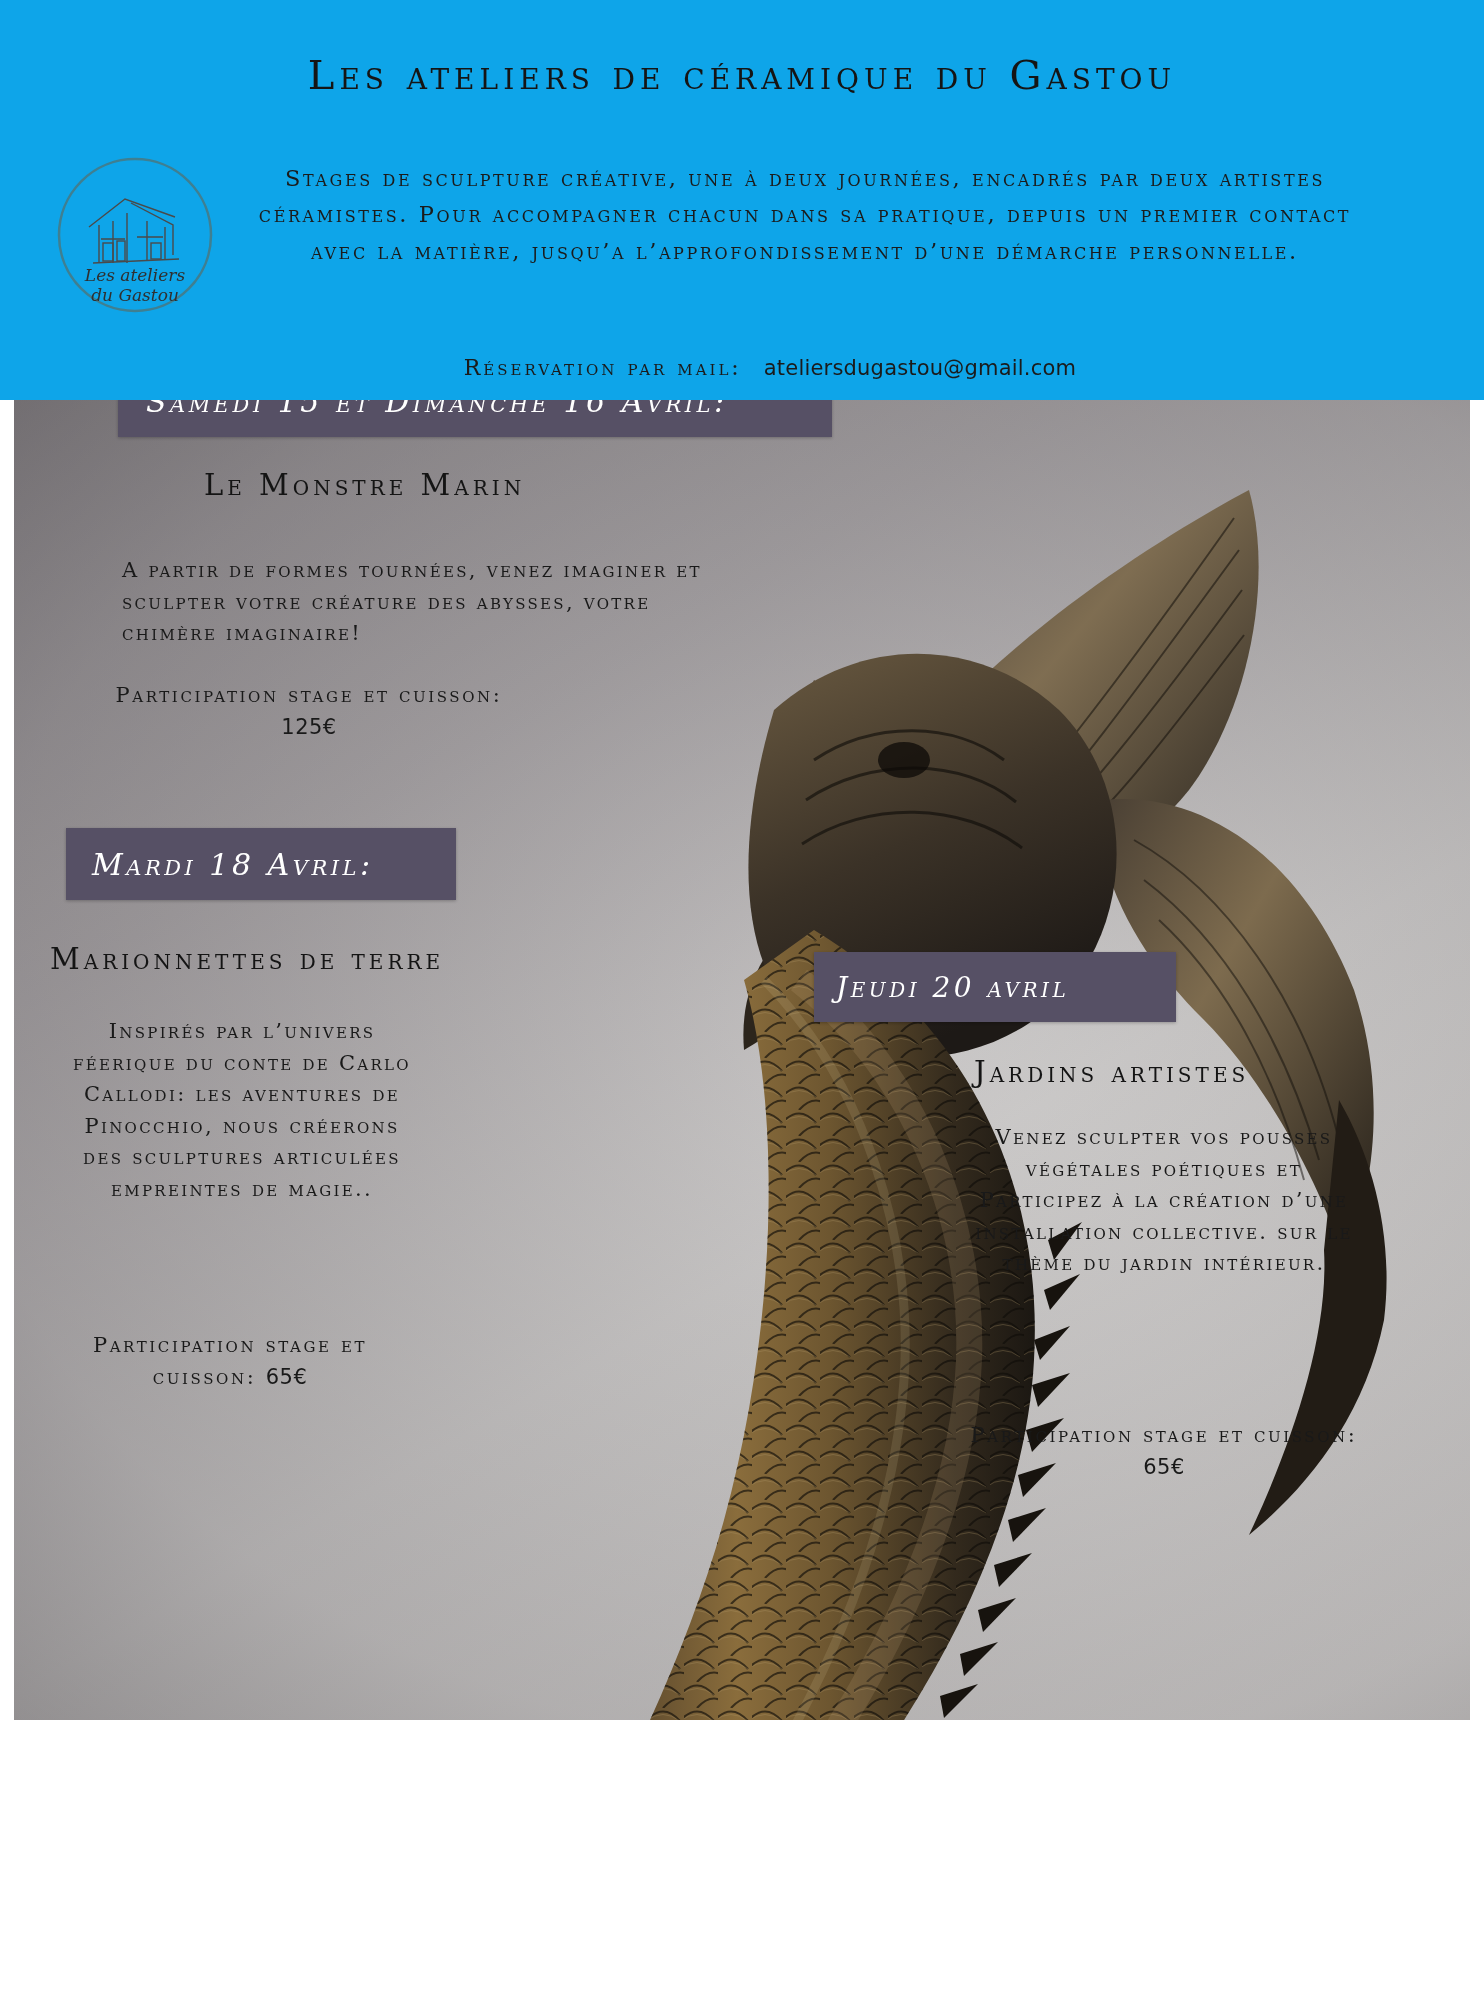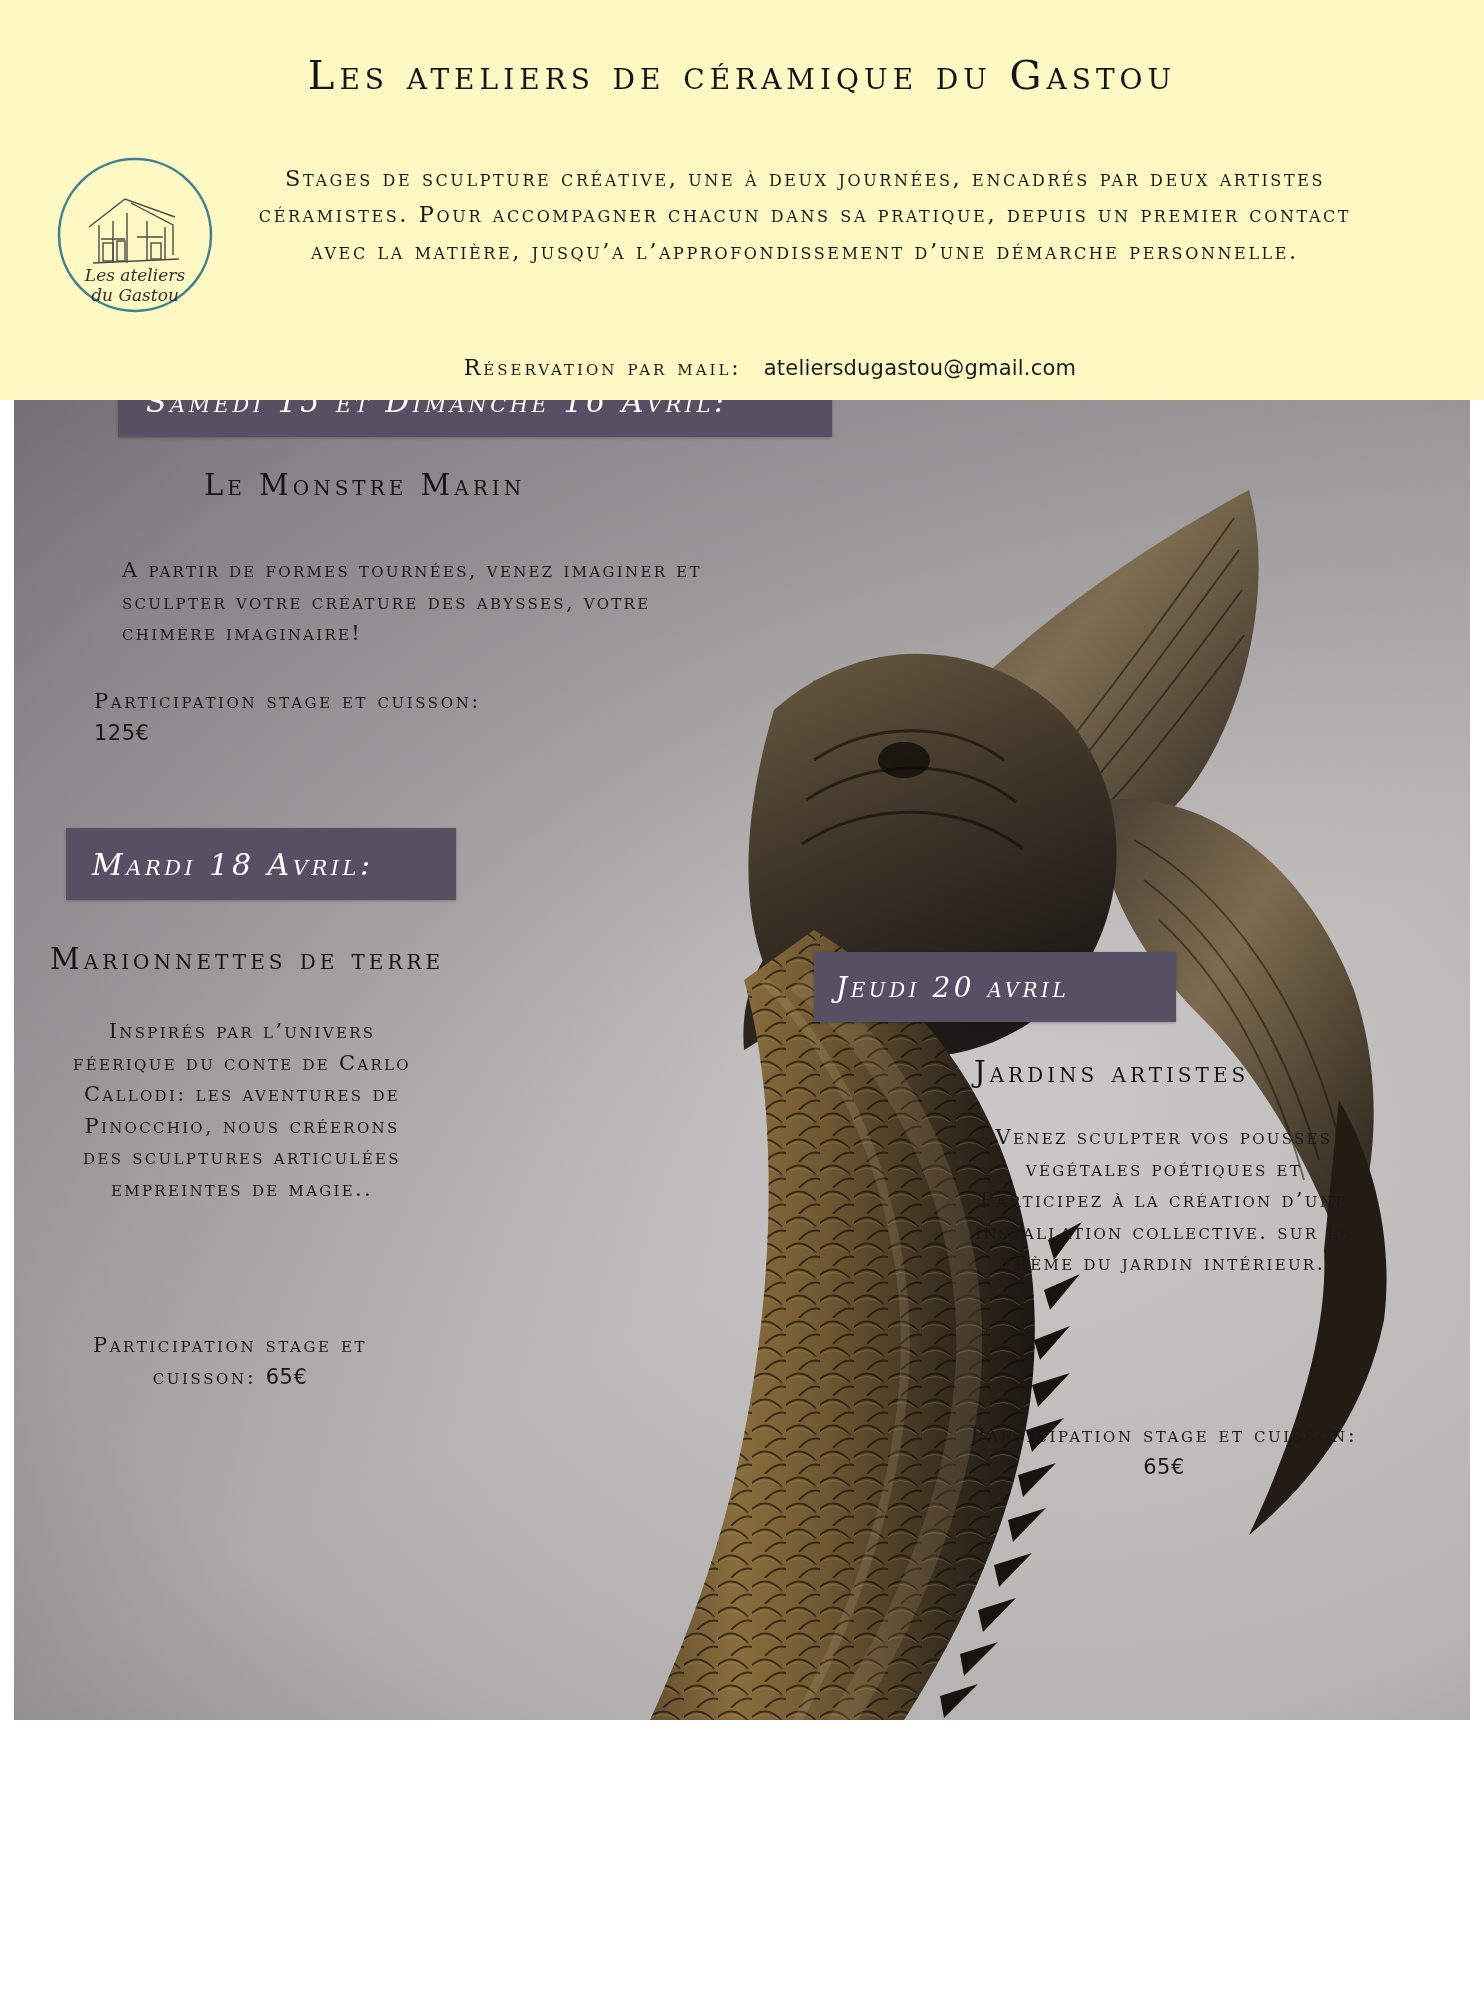--- a/index.html
+++ b/index.html
@@ -14,21 +14,21 @@
     position: relative;
     overflow: hidden;
     font-family: "DejaVu Sans", sans-serif;
     color: #1b1b1b;
   }
 
   
   .header {
     position: relative;
     height: 400px;
-    background: #fef9c3;
+    background: #0ea5e9;
   }
   .flyer-title {
     text-align: center;
     font-family: "DejaVu Serif", serif;
     font-size: 40px;
     letter-spacing: 5px;
     font-variant: small-caps;
     text-transform: none;
     color: #151515;
     padding-top: 52px;
@@ -164,21 +164,21 @@
     font-variant: small-caps;
     letter-spacing: 2.6px;
     font-size: 21px;
     line-height: 1.5;
     color: #191919;
   }
 
   
   .ws1-title { left: 190px; top: 68px; }
   .ws1-text  { left: 108px; top: 155px; width: 590px; }
-  .ws1-price { left: 80px;  top: 286px; width: 430px; text-align: left; }
+  .ws1-price { left: 80px;  top: 280px; width: 430px; text-align: center; }
 
   
   .ws2-title { left: 36px; top: 542px; }
   .ws2-text  { left: 48px; top: 616px; width: 360px; text-align: center; }
   .ws2-price { left: 36px; top: 930px; width: 360px; text-align: center; }
 
   
   .ws3-title { left: 960px; top: 655px; }
   .ws3-text  { left: 950px; top: 722px; width: 400px; text-align: center; }
   .ws3-price { left: 950px; top: 1020px; width: 400px; text-align: center; }

